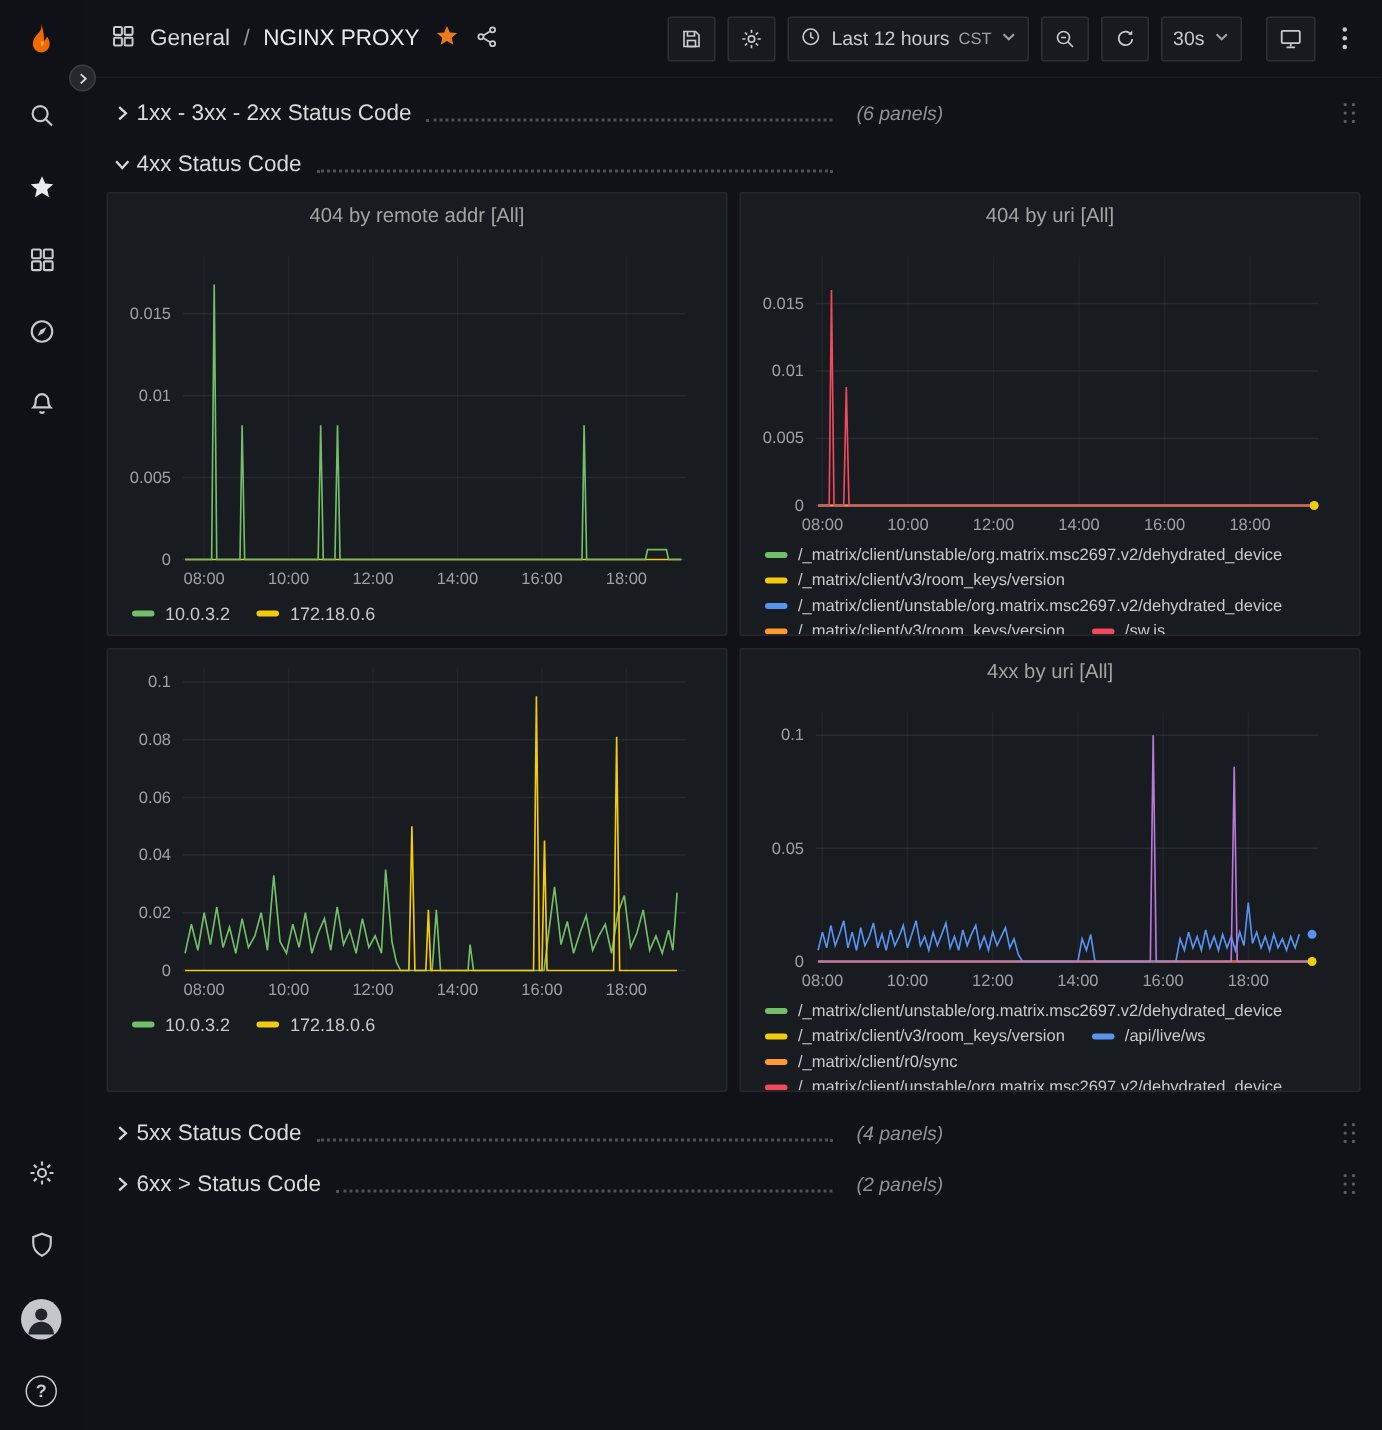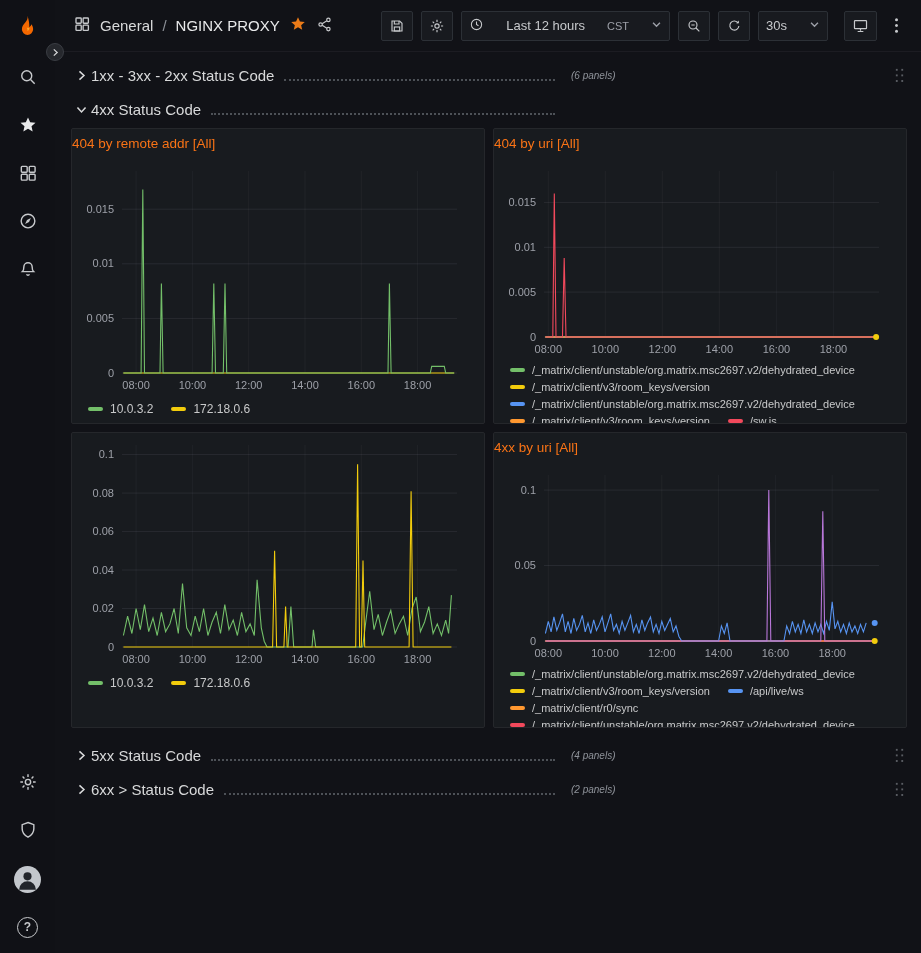--- a/index.html
+++ b/index.html
@@ -21,51 +21,51 @@
 
   
   .main{margin-left:55px;height:953px;display:flex;flex-direction:column}
   .topnav{height:52px;display:flex;align-items:center;padding:0 14px 0 18px;flex:none;
     border-bottom:1px solid rgba(204,204,220,0.06)}
   .nav-left{display:flex;align-items:center;gap:9px}
   .crumb-section{color:#d8d9da;font-size:15px;cursor:pointer}
   .crumb-sep{color:#8e9299;font-size:15px}
   .crumb-title{color:#e9eaeb;font-size:15px;cursor:pointer}
   .nav-right{margin-left:auto;display:flex;align-items:center;gap:8px}
-  .tbtn{height:30px;min-width:32px;padding:0 7px;display:inline-flex;align-items:center;justify-content:center;gap:22px;
+  .tbtn{height:30px;min-width:32px;padding:0 7px;display:inline-flex;align-items:center;justify-content:center;gap:6px;
     background:rgba(34,37,43,0.45);border:1px solid #2c3036;border-radius:2px;color:#c7c9cc;font-size:13px;cursor:pointer;white-space:nowrap}
   .tz{font-size:11px;color:#9da0a8}
   .kebab{border:none;background:none;min-width:22px;padding:0 2px}
 
   
   .subnav{height:40px;display:flex;align-items:center;gap:8px;padding:0 16px;flex:none}
   .var-label{color:#6e9fff;font-size:13px;height:30px;display:inline-flex;align-items:center;padding:0 10px;
     background:#181b1f;border:1px solid #2c3036;border-radius:2px;cursor:pointer}
   .black-select{width:289px;height:30px;background:#000;border:1px solid #0a0b0d;border-radius:2px;
     display:flex;align-items:center;justify-content:flex-end;padding-right:8px;cursor:pointer}
   .var-select{height:30px;display:inline-flex;align-items:center;gap:7px;padding:0 10px;background:#111217;
     border:1px solid #2c3036;border-radius:2px;color:#d8d9da;font-size:13px;cursor:pointer}
 
   
   .content{flex:1;padding:4px 14px 0 16px;overflow:hidden}
   .row-head{display:flex;align-items:center;height:30px;margin:4px 0;cursor:pointer;position:relative}
   .row-chevron{width:20px;display:flex;align-items:center;justify-content:center;flex:none}
   .row-left{display:flex;align-items:center;width:472px;min-width:0}
   .row-title{font-weight:400;font-size:15px;color:#d8d9da;white-space:nowrap}
   .row-leader{flex:1;height:2px;border-bottom:2px dotted #4d5157;margin:10px 8px 0 10px}
-  .row-count{font-style:italic;color:#8e9299;font-size:10px;margin-left:8px;white-space:nowrap}
+  .row-count{font-style:italic;color:#8e9299;font-size:13px;margin-left:8px;white-space:nowrap}
   .row-drag{position:absolute;right:2px;top:7px;width:11px;height:17px;cursor:grab;
     background-image:radial-gradient(circle,#5a5d63 1.1px,transparent 1.25px);background-size:5.5px 5.6px}
   .mt{margin-top:12px}
 
   
   .grid{display:grid;grid-template-columns:1fr 1fr;gap:8px;margin:4px 0 12px}
   .panel{background:#181b1f;border:1px solid #25272b;border-radius:2px;height:296px;
     display:flex;flex-direction:column;overflow:hidden}
-  .panel-header{height:30px;line-height:30px;font-size:13.5px;font-weight:500;color:#f97316;cursor:pointer;flex:none}
+  .panel-header{height:30px;line-height:30px;text-align:center;font-size:13.5px;font-weight:500;color:#a3a3a3;cursor:pointer;flex:none}
   .panel-body{flex:1;display:flex;flex-direction:column;overflow:hidden;padding:0 4px}
   svg.chart{display:block;flex:none}
   .legend{flex:1;overflow:hidden;padding:2px 8px 0 12px}
   .legend-row{white-space:nowrap;overflow:hidden;height:17px;line-height:17px}
   .legend-item{display:inline-flex;align-items:center;margin-right:18px;font-size:11px;color:#c8c9ca;cursor:pointer}
   .legend-item .sw{display:inline-block;width:15px;height:4px;border-radius:2px;margin-right:7px;flex:none}
   .legend.inline .legend-row{height:22px;line-height:22px}
   .legend.inline .legend-item{font-size:12px}
   svg{overflow:visible}
 </style>

